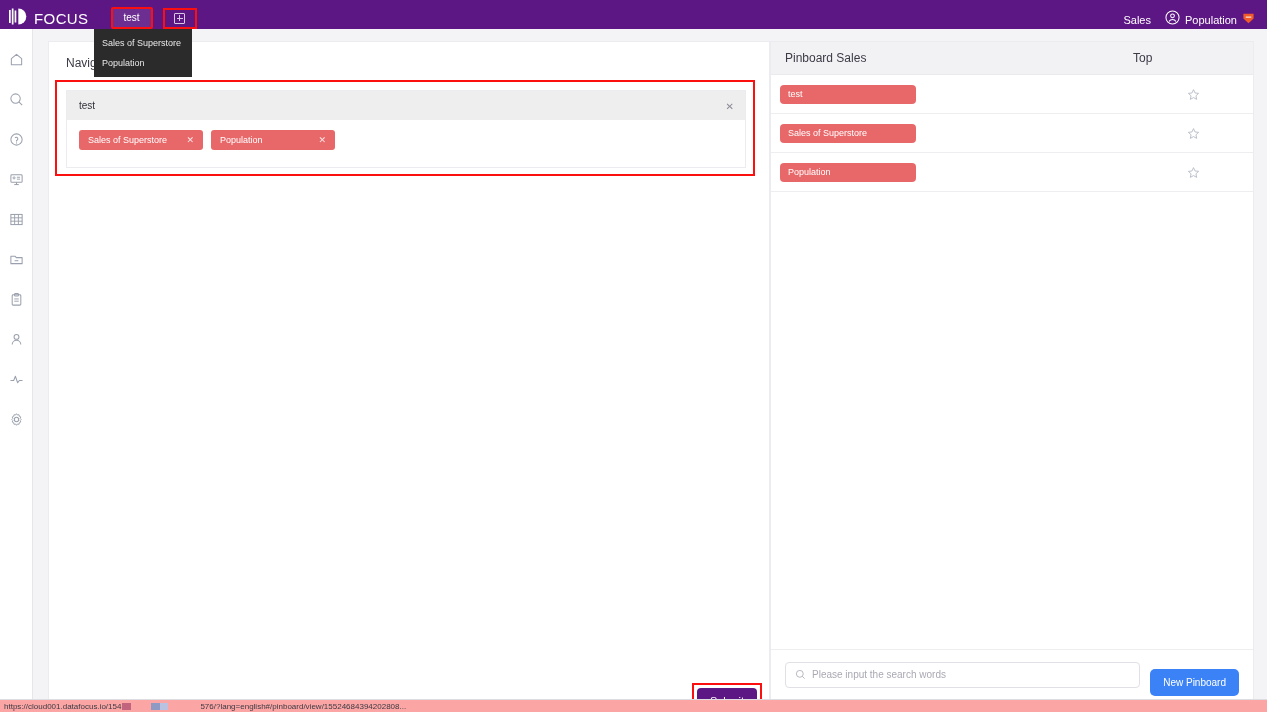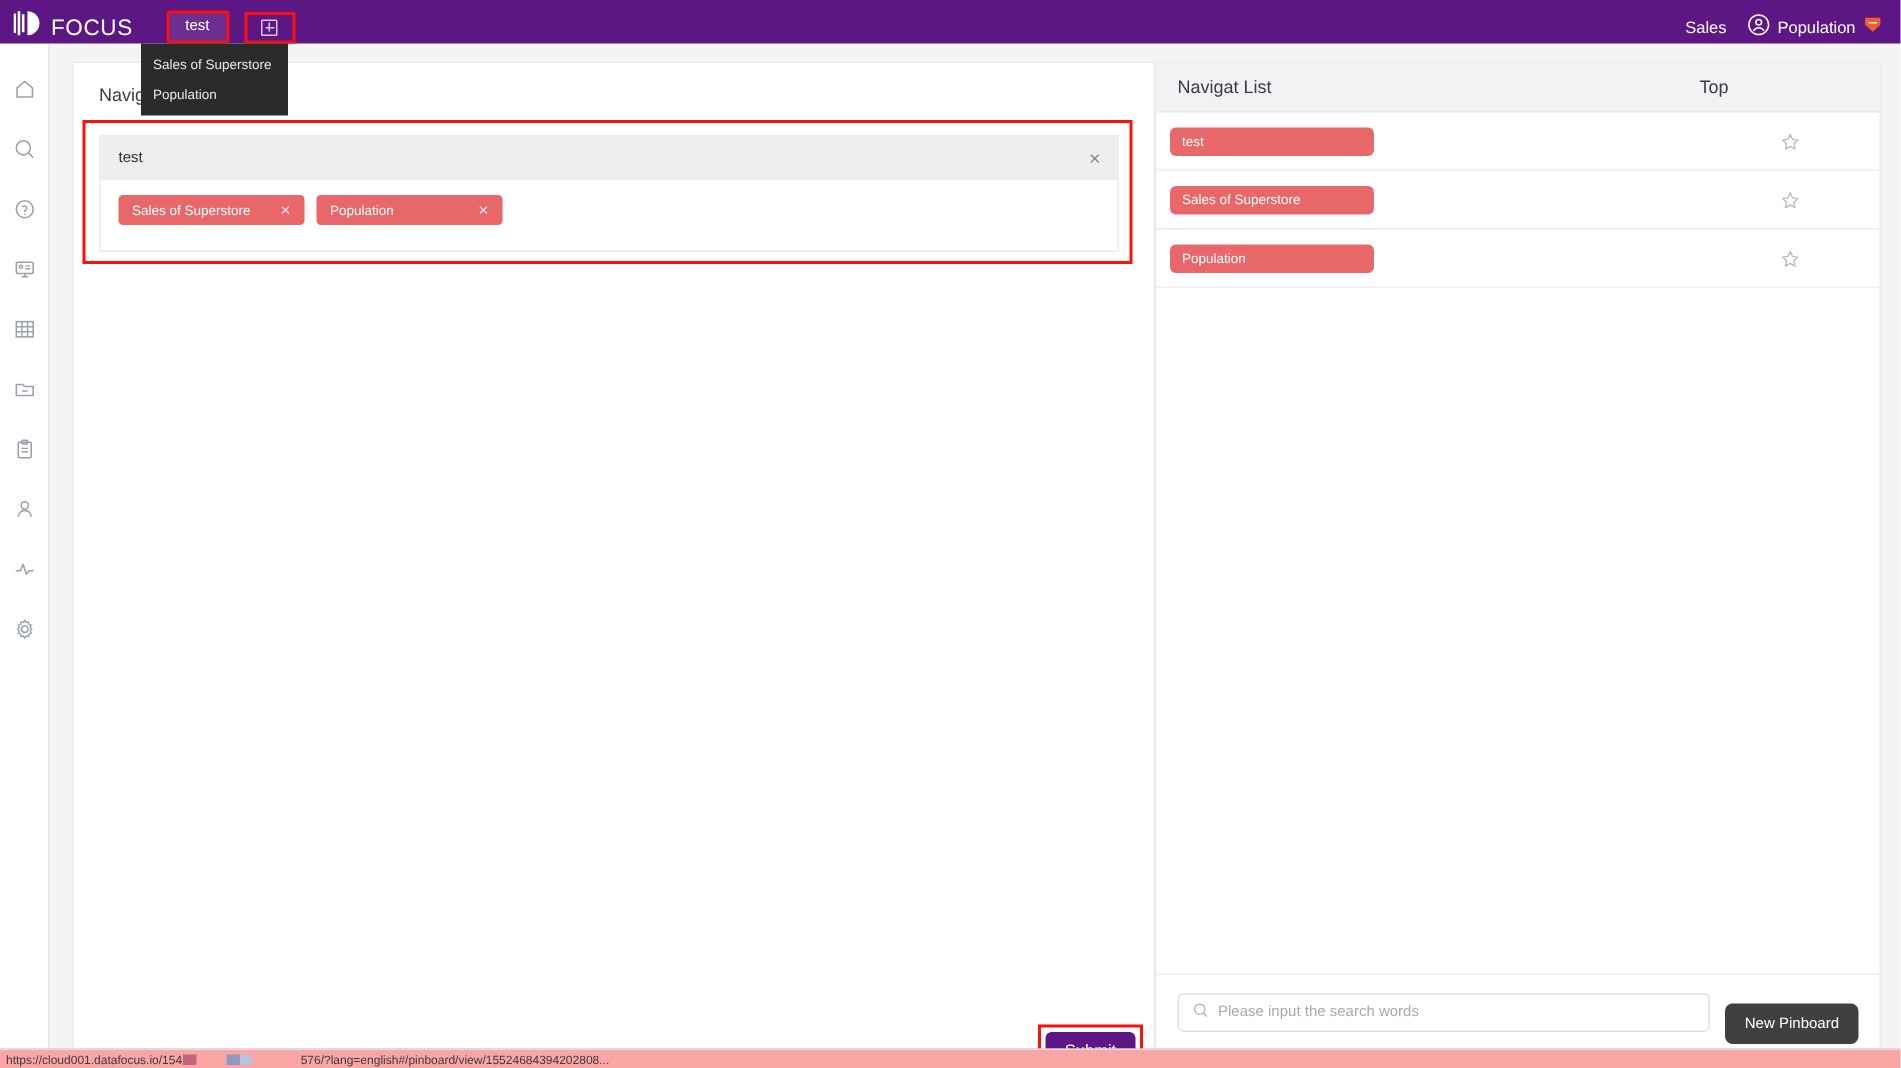--- a/index.html
+++ b/index.html
@@ -225,21 +225,21 @@
   }
   .pin-search input {
     border: none; outline: none;
     font-size: 10px; color: #30303a;
     width: 100%;
     font-family: "Liberation Sans", sans-serif;
     background: transparent;
   }
   .pin-search input::placeholder { color: #a9a9b3; }
   .new-pin-btn {
-    background: #404040; color: #ffffff;
+    background: #3b82f6; color: #ffffff;
     border: none; border-radius: 5px;
     font-size: 10px;
     height: 27px; padding: 0 13px;
     cursor: pointer;
     font-family: "Liberation Sans", sans-serif;
     white-space: nowrap;
     margin-top: 16px;
   }
 
   
@@ -422,21 +422,21 @@
       </div>
     </div>
 
     <div class="submit-wrap">
       <button class="submit-btn">Submit</button>
     </div>
   </div>
 
   <div class="pin-panel">
     <div class="pin-head">
-      <span class="pin-head-title">Navigat List</span>
+      <span class="pin-head-title">Pinboard Sales</span>
       <span class="pin-head-top">Top</span>
     </div>
 
     <div class="pin-row">
       <span class="pin-chip">test</span>
       <span class="pin-star">
         <svg width="13" height="13" viewBox="0 0 16 16">
           <polygon points="8,2 9.9,6.1 14.3,6.6 11,9.6 11.9,14 8,11.8 4.1,14 5,9.6 1.7,6.6 6.1,6.1" fill="none" stroke="#b6b9c6" stroke-width="1.1" stroke-linejoin="round"></polygon>
         </svg>
       </span>

